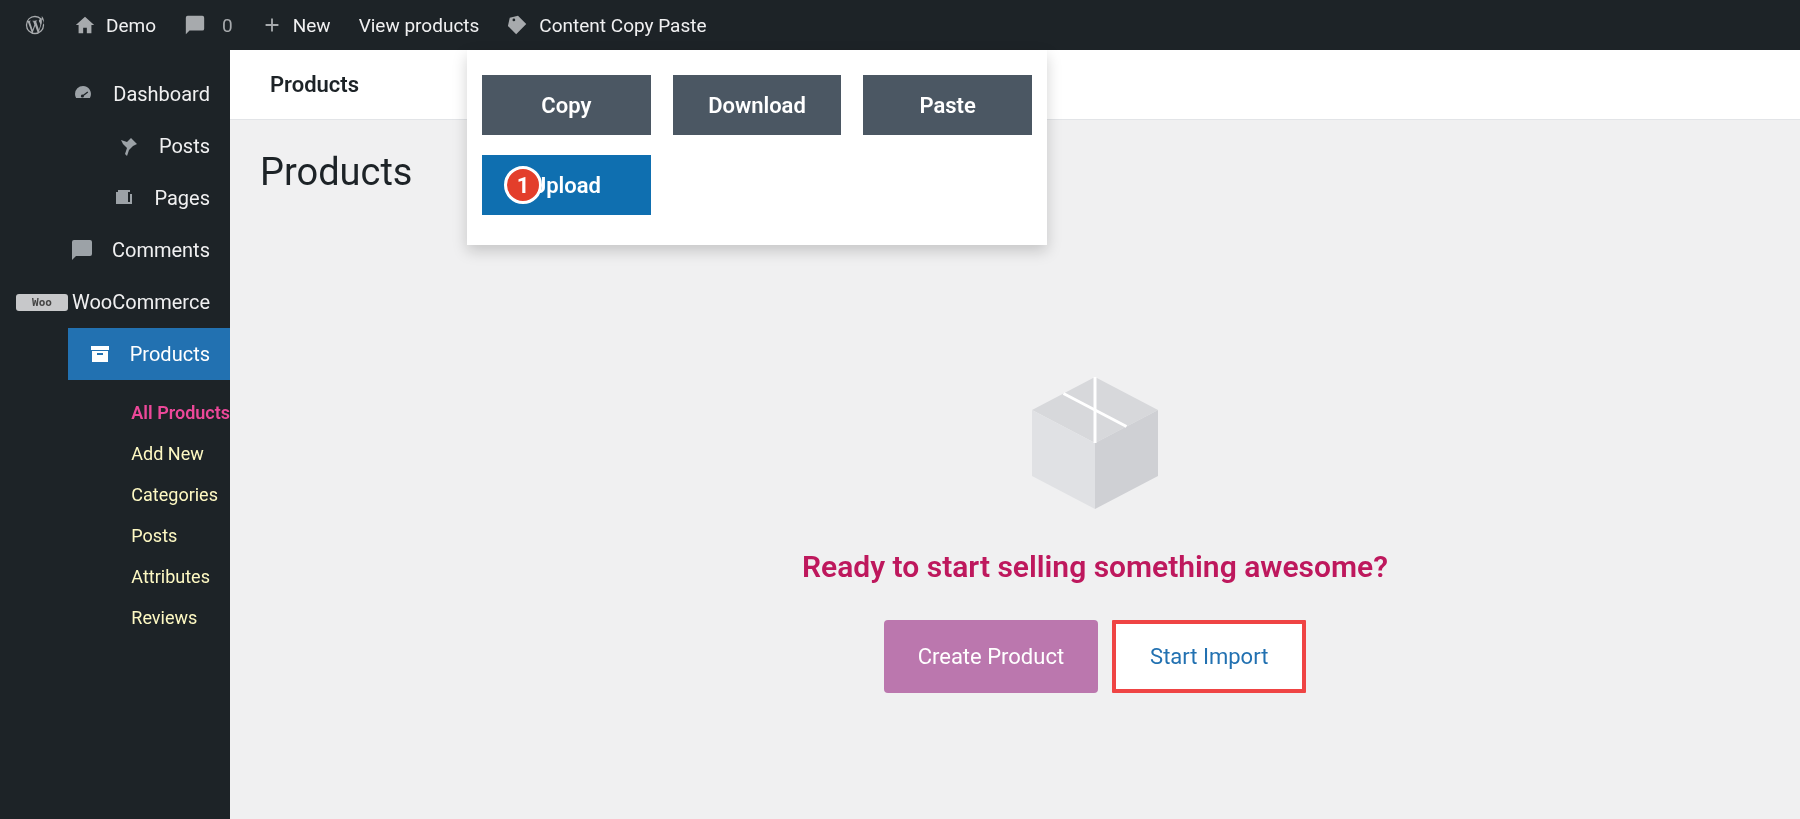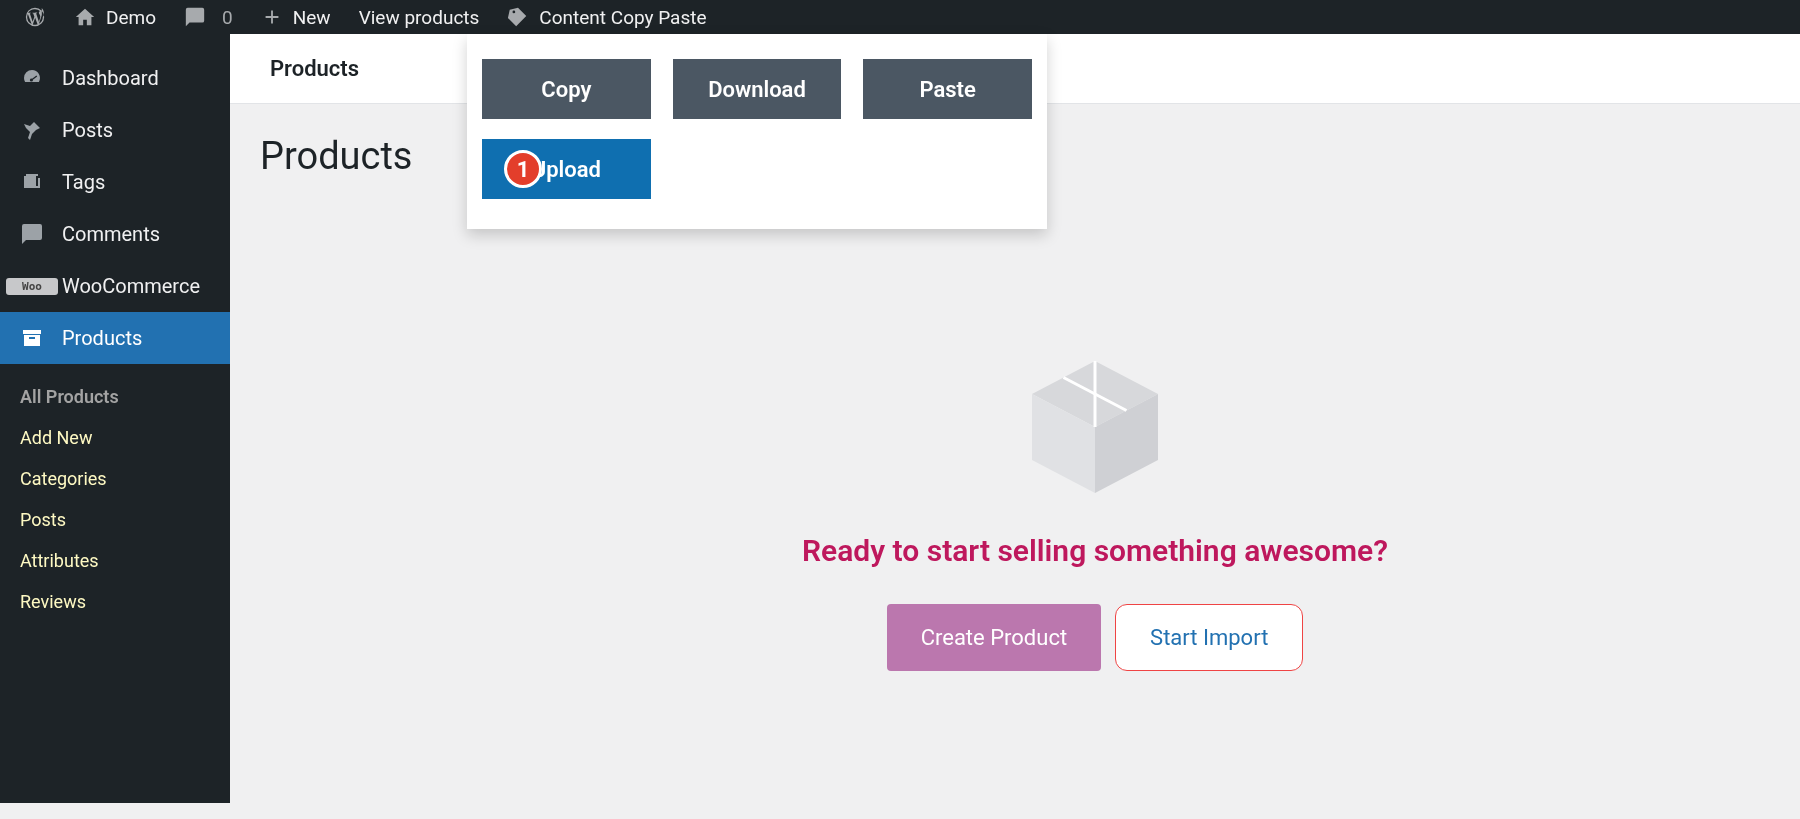--- a/index.html
+++ b/index.html
@@ -1,45 +1,45 @@
 <!DOCTYPE html>
 <html><head>
 <meta charset="utf-8">
 <style>
   * { margin:0; padding:0; box-sizing:border-box; font-family:-apple-system,BlinkMacSystemFont,"Segoe UI",Roboto,sans-serif; }
   body { width:1800px; height:819px; background:#f0f0f1; color:#3c434a; overflow:hidden; position:relative;}
-  .adminbar { height:34px; background:#1d2327; color:#f0f0f1; display:flex; align-items:flex-end; padding:0 10px; font-size:19px; position:relative; z-index:10;}
+  .adminbar { height:50px; background:#1d2327; color:#f0f0f1; display:flex; align-items:flex-end; padding:0 10px; font-size:19px; position:relative; z-index:10;}
   .adminbar .item { display:flex; align-items:center; gap:10px; padding:0 14px; height:100%; cursor:pointer;}
   .adminbar .icon { display:inline-flex; width:22px; height:22px; fill:#a7aaad;}
   .adminbar .count { color:#a7aaad; font-size:19px; margin-left:6px;}
   .body { display:flex; height:calc(100% - 50px);}
-  .sidebar { width:230px; background:#1d2327; color:#f0f0f1; display:flex; flex-direction:column; padding-top:18px; font-size:20px;}
+  .sidebar { width:230px; background:#1d2327; color:#f0f0f1; display:flex; flex-direction:column; padding-top:18px; font-size:20px;align-items:flex-end;}
   .sidebar .menu-item { display:flex; align-items:center; gap:18px; padding:14px 20px; cursor:pointer; color:#f0f0f1;}
   .sidebar .menu-item .ico { width:24px; height:24px; fill:#9ca2a7; display:inline-flex;}
   .sidebar .menu-item.active { background:#2271b1; color:#fff; position:relative;}
   .sidebar .menu-item.active .ico { fill:#fff;}
   .sidebar .menu-item.active::after { content:""; position:absolute; right:-10px; top:50%; transform:translateY(-50%); border-top:10px solid transparent; border-bottom:10px solid transparent; border-right:10px solid #f0f0f1;}
   .sidebar .submenu { padding:12px 0 12px 20px; font-size:18px;}
   .sidebar .submenu a { display:block; padding:10px 0; color:#fef9c3; text-decoration:none;}
-  .sidebar .submenu a.current { color:#a3a3a3; font-weight:600;}
+  .sidebar .submenu a.current { color:#ec4899; font-weight:600;}
   .content { flex:1; position:relative;}
   .tabbar { background:#fff; display:flex; border-bottom:1px solid #e2e4e7;}
   .tabbar .tab { padding:22px 40px; font-size:22px; font-weight:600; color:#1d2327;}
   .pagehead { padding:30px 30px 10px;}
   .pagehead h1 { font-size:38px; font-weight:400; color:#1d2327;}
   .panel { position:absolute; left:237px; top:0; width:580px; background:#fff; box-shadow:0 6px 14px rgba(0,0,0,.18); padding:25px 15px 30px; display:grid; grid-template-columns:1fr 1fr 1fr; gap:20px 22px; z-index:20;}
   .panel .btn { height:60px; display:flex; align-items:center; justify-content:center; font-size:22px; font-weight:600; color:#fff; background:#4b5763; border:none; cursor:pointer; position:relative;}
   .panel .btn.primary { background:#0f6fb0;}
   .panel .badge { position:absolute; left:22px; top:50%; transform:translateY(-50%); width:38px; height:38px; border-radius:50%; background:#e33e2b; color:#fff; display:flex; align-items:center; justify-content:center; font-size:22px; font-weight:700; border:3px solid #fff;}
   .empty { position:absolute; left:50%; top:315px; transform:translateX(-40%); width:800px; text-align:center;}
   .boxicon { width:150px; height:150px; margin-bottom:30px; fill:#d7d8db;}
   .empty h2 { font-size:30px; font-weight:600; color:#be185d; margin-bottom:36px;}
   .cta { display:flex; gap:14px; justify-content:center;}
   .cta .create { background:#bb77ae; color:#fff; border:none; padding:20px 34px; font-size:22px; font-weight:400; border-radius:4px; cursor:pointer;}
-  .cta .import { background:#fff; border:1px solid #ef4444; color:#2271b1; padding:20px 34px; font-size:22px; font-weight:400; border-radius:12px; cursor:pointer;}
+  .cta .import { background:#fff; border:4px solid #ef4444; color:#2271b1; padding:20px 34px; font-size:22px; font-weight:400; border-radius:1px; cursor:pointer;}
   .woo-badge { background:#c7c8ca; color:#444; font-size:11px; font-weight:700; padding:2px 16px; border-radius:3px; font-family:monospace;}
 </style>
 </head>
 <body>
 
 <div class="adminbar">
   <div class="item">
     <span class="icon">
       <svg viewBox="0 0 24 24">
           <path d="M12 2a10 10 0 100 20 10 10 0 000-20zm-8.5 10c0-1.2.26-2.35.72-3.38l4.06 11.12A8.5 8.5 0 013.5 12zm8.5 8.5c-.83 0-1.64-.12-2.4-.35l2.55-7.4 2.6 7.14c.2.05.4.1.61.13A8.5 8.5 0 0112 20.5zm1.17-12.5c.51-.03.97-.08.97-.08.46-.6.4-.72-.05-.7 0 0-1.38.11-2.27.11-.84 0-2.25-.1-2.25-.1-.46-.03-.51.66-.5.69 0 0 .44.05.9.08l1.32 3.63-1.87 5.6-3.1-9.22c.51-.03.97-.08.97-.08.46-.6.4-.72-.05-.7 0 0-1.38.11-2.27.11l-.55-.01A8.5 8.5 0 0112 3.5c2.22 0 4.24.85 5.76 2.24l-.11-.01c-.84 0-1.43.73-1.43 1.51 0 .7.4 1.3.83 2 .33.57.71 1.3.71 2.35 0 .73-.22 1.67-.65 2.78l-.85 2.84zm6.22-5.95A8.5 8.5 0 0120.5 12a8.5 8.5 0 01-4.25 7.36l2.6-7.5c.48-1.21.64-2.18.64-3.04 0-.31-.02-.6-.06-.87z"></path>
@@ -100,21 +100,21 @@
           </svg>
         </span>
       <span>Posts</span>
     </div>
     <div class="menu-item">
       <span class="ico">
           <svg viewBox="0 0 24 24">
             <path d="M4 6h12v12H4zm2-2h12v2H6zm12 4h2v10H8v-2h10z"></path>
           </svg>
         </span>
-      <span>Tags</span>
+      <span>Pages</span>
     </div>
     <div class="menu-item">
       <span class="ico">
           <svg viewBox="0 0 24 24">
             <path d="M20 2H4a2 2 0 00-2 2v18l4-4h14a2 2 0 002-2V4a2 2 0 00-2-2z"></path>
           </svg>
         </span>
       <span>Comments</span>
     </div>
     <div class="menu-item">

